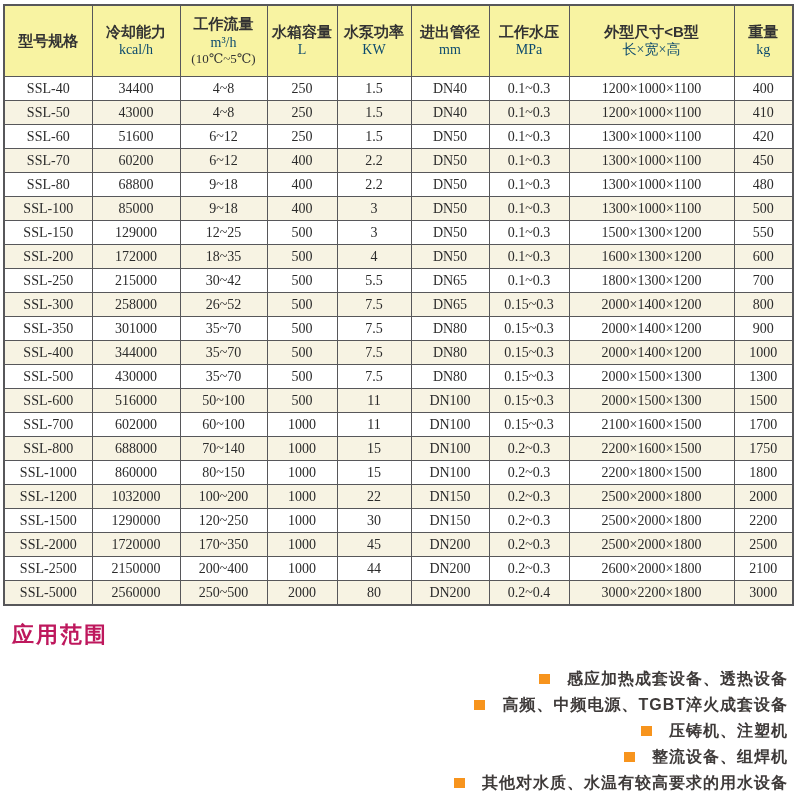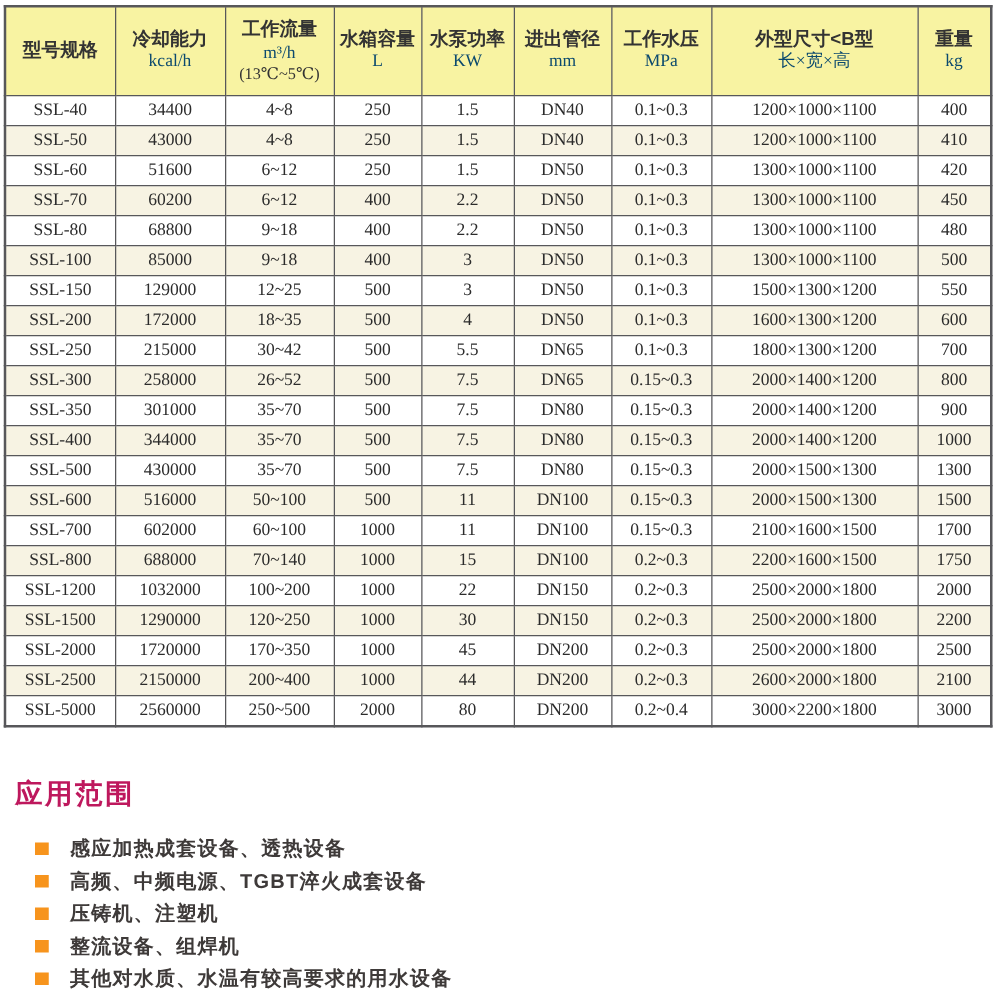--- a/index.html
+++ b/index.html
@@ -107,20 +107,21 @@
   .apps-list {
     list-style: none;
     margin: 18px 0 0 0;
     padding: 0;
   }
   .apps-list li {
     display: flex;
     align-items: center;
     height: 26px;
     margin-left: 16px;
+    justify-content: flex-end;
   }
   .bullet-square {
     display: inline-block;
     width: 11px;
     height: 10px;
     background: #f7941d;
     margin-right: 17px;
     flex: 0 0 auto;
   }
   .app-text {
@@ -154,21 +155,21 @@
             <th>
               <div class="h-title">型号规格</div>
             </th>
             <th>
               <div class="h-title">冷却能力</div>
               <div class="h-unit">kcal/h</div>
             </th>
             <th>
               <div class="h-title">工作流量</div>
               <div class="h-unit">m³/h</div>
-              <div class="h-unit2">(13℃~5℃)</div>
+              <div class="h-unit2">(10℃~5℃)</div>
             </th>
             <th>
               <div class="h-title">水箱容量</div>
               <div class="h-unit">L</div>
             </th>
             <th>
               <div class="h-title">水泵功率</div>
               <div class="h-unit">KW</div>
             </th>
             <th>
@@ -358,20 +359,31 @@
           <tr>
             <td>SSL-800</td>
             <td>688000</td>
             <td>70~140</td>
             <td>1000</td>
             <td>15</td>
             <td>DN100</td>
             <td>0.2~0.3</td>
             <td>2200×1600×1500</td>
             <td>1750</td>
+          </tr>
+          <tr>
+            <td>SSL-1000</td>
+            <td>860000</td>
+            <td>80~150</td>
+            <td>1000</td>
+            <td>15</td>
+            <td>DN100</td>
+            <td>0.2~0.3</td>
+            <td>2200×1800×1500</td>
+            <td>1800</td>
           </tr>
           <tr>
             <td>SSL-1200</td>
             <td>1032000</td>
             <td>100~200</td>
             <td>1000</td>
             <td>22</td>
             <td>DN150</td>
             <td>0.2~0.3</td>
             <td>2500×2000×1800</td>

